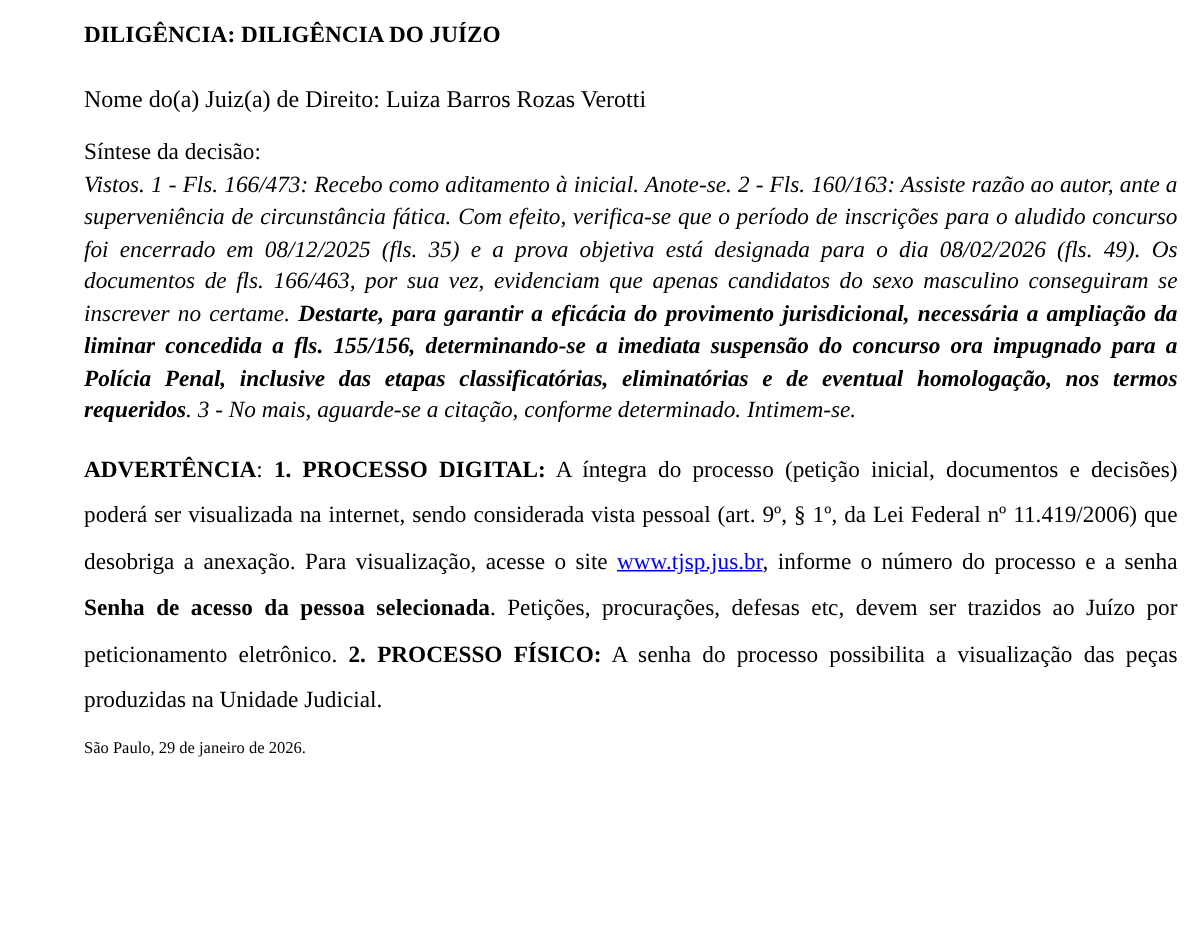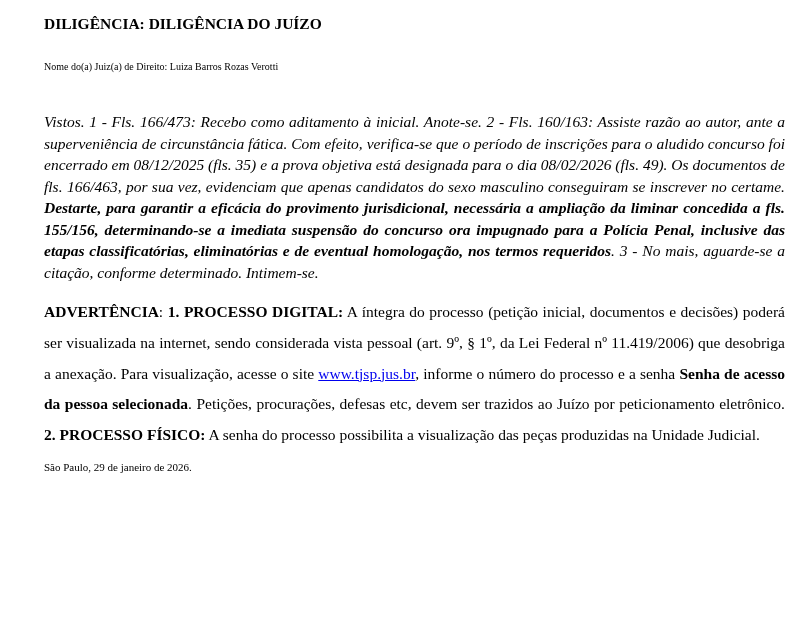--- a/index.html
+++ b/index.html
@@ -12,33 +12,33 @@
     height: 627px;
     overflow: hidden;
     font-family: "Liberation Serif", "DejaVu Serif", serif;
     color: var(--text, #000000);
   }
   .page {
     box-sizing: border-box;
     width: 800px;
     height: 627px;
     background: var(--bg, #ffffff);
-    padding: 13px 15px 0 44px;
+    padding: 13px 15px 0 56px;
     border-radius: 12px;
   }
   .title {
     font-size: 15.5px;
     font-weight: 700;
     line-height: 21.5px;
     margin: 0 0 21px 0;
   }
   .judge-line {
-    font-size: 10px;
+    font-size: 16px;
     line-height: 21.5px;
-    margin: 0 0 34px 0;
+    margin: 0 0 14px 0;
     font-family: Liberation Serif, serif;
   }
   .synthesis-label {
     font-size: 15.5px;
     line-height: 21.5px;
     margin: 0;
   }
   p.synthesis {
     font-size: 15.5px;
     line-height: 21.5px;
@@ -64,20 +64,21 @@
 </style>
 </head>
 <body>
 
 <div class="page">
 
   <div class="title">DILIGÊNCIA: DILIGÊNCIA DO JUÍZO</div>
 
   <div class="judge-line">Nome do(a) Juiz(a) de Direito: Luiza Barros Rozas Verotti</div>
 
+  <div class="synthesis-label">Síntese da decisão:</div>
 
   <p class="synthesis"><span>Vistos. 1 - Fls. 166/473: Recebo como aditamento à inicial. Anote-se. 2 - Fls. 160/163: Assiste razão ao autor, ante a superveniência de circunstância fática. Com efeito, verifica-se que o período de inscrições para o aludido concurso foi encerrado em 08/12/2025 (fls. 35) e a prova objetiva está designada para o dia 08/02/2026 (fls. 49). Os documentos de fls. 166/463, por sua vez, evidenciam que apenas candidatos do sexo masculino conseguiram se inscrever no certame. </span><span class="b">Destarte, para garantir a eficácia do provimento jurisdicional, necessária a ampliação da liminar concedida a fls. 155/156, determinando-se a imediata suspensão do concurso ora impugnado para a Polícia Penal, inclusive das etapas classificatórias, eliminatórias e de eventual homologação, nos termos requeridos</span><span>. 3 - No mais, aguarde-se a citação, conforme determinado. Intimem-se.</span></p>
 
   <p class="notice"><span class="b">ADVERTÊNCIA</span><span>: </span><span class="b">1. PROCESSO DIGITAL:</span><span> A íntegra do processo (petição inicial, documentos e decisões) poderá ser visualizada na internet, sendo considerada vista pessoal (art. 9º, § 1º, da Lei Federal nº 11.419/2006) que desobriga a anexação. Para visualização, acesse o site </span><a href="#" class="doc-link">www.tjsp.jus.br</a><span>, informe o número do processo e a senha </span><span class="b">Senha de acesso da pessoa selecionada</span><span>. Petições, procurações, defesas etc, devem ser trazidos ao Juízo por peticionamento eletrônico. </span><span class="b">2. PROCESSO FÍSICO:</span><span> A senha do processo possibilita a visualização das peças produzidas na Unidade Judicial.</span></p>
 
   <div class="date-line">São Paulo, 29 de janeiro de 2026.</div>
 
 </div>
 
 </body></html>

